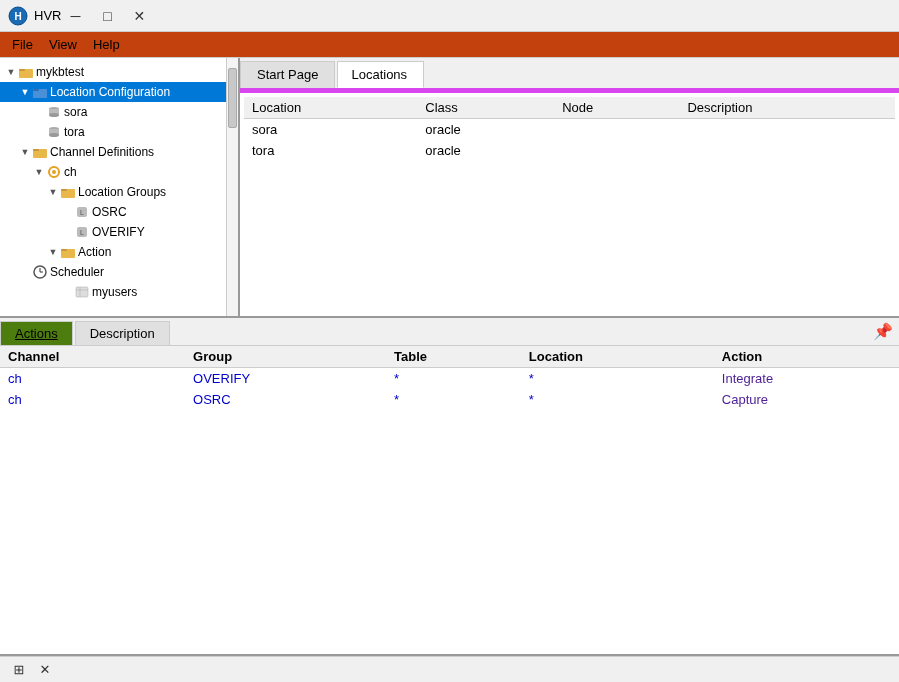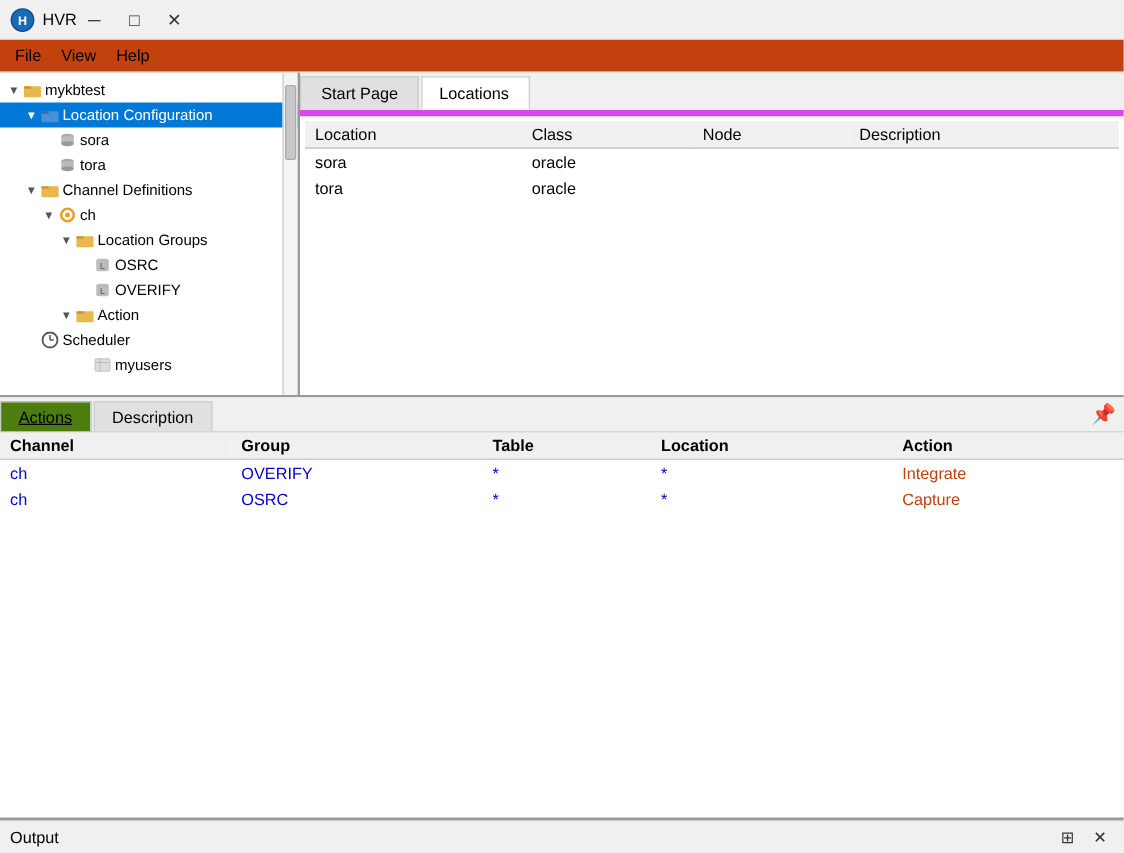--- a/index.html
+++ b/index.html
@@ -195,21 +195,21 @@
       padding: 3px 8px;
       font-weight: bold;
       color: #000;
       border-bottom: 1px solid #ccc;
       background: #f0f0f0;
     }
     .actions-table td {
       padding: 3px 8px;
       color: #0000cc;
     }
-    .actions-table td.black { color: #c2410c; }
+    .actions-table td.black { color: #4c1d95; }
 
     
     #output-bar {
       height: 26px;
       background: #f0f0f0;
       border-top: 1px solid #ccc;
       display: flex;
       align-items: center;
       padding: 0 8px;
       font-size: 13px;
@@ -488,20 +488,19 @@
             <td>*</td>
             <td>*</td>
             <td class="black">Capture</td>
           </tr>
         </tbody>
       </table>
     </div>
   </div>
 
   <div id="output-bar">
-    <span class="output-label">Output</span>
     <div class="output-icons">
       <button class="output-icon-btn">⊞</button>
       <button class="output-icon-btn">✕</button>
     </div>
   </div>
 
 </div>
 
 </body></html>

